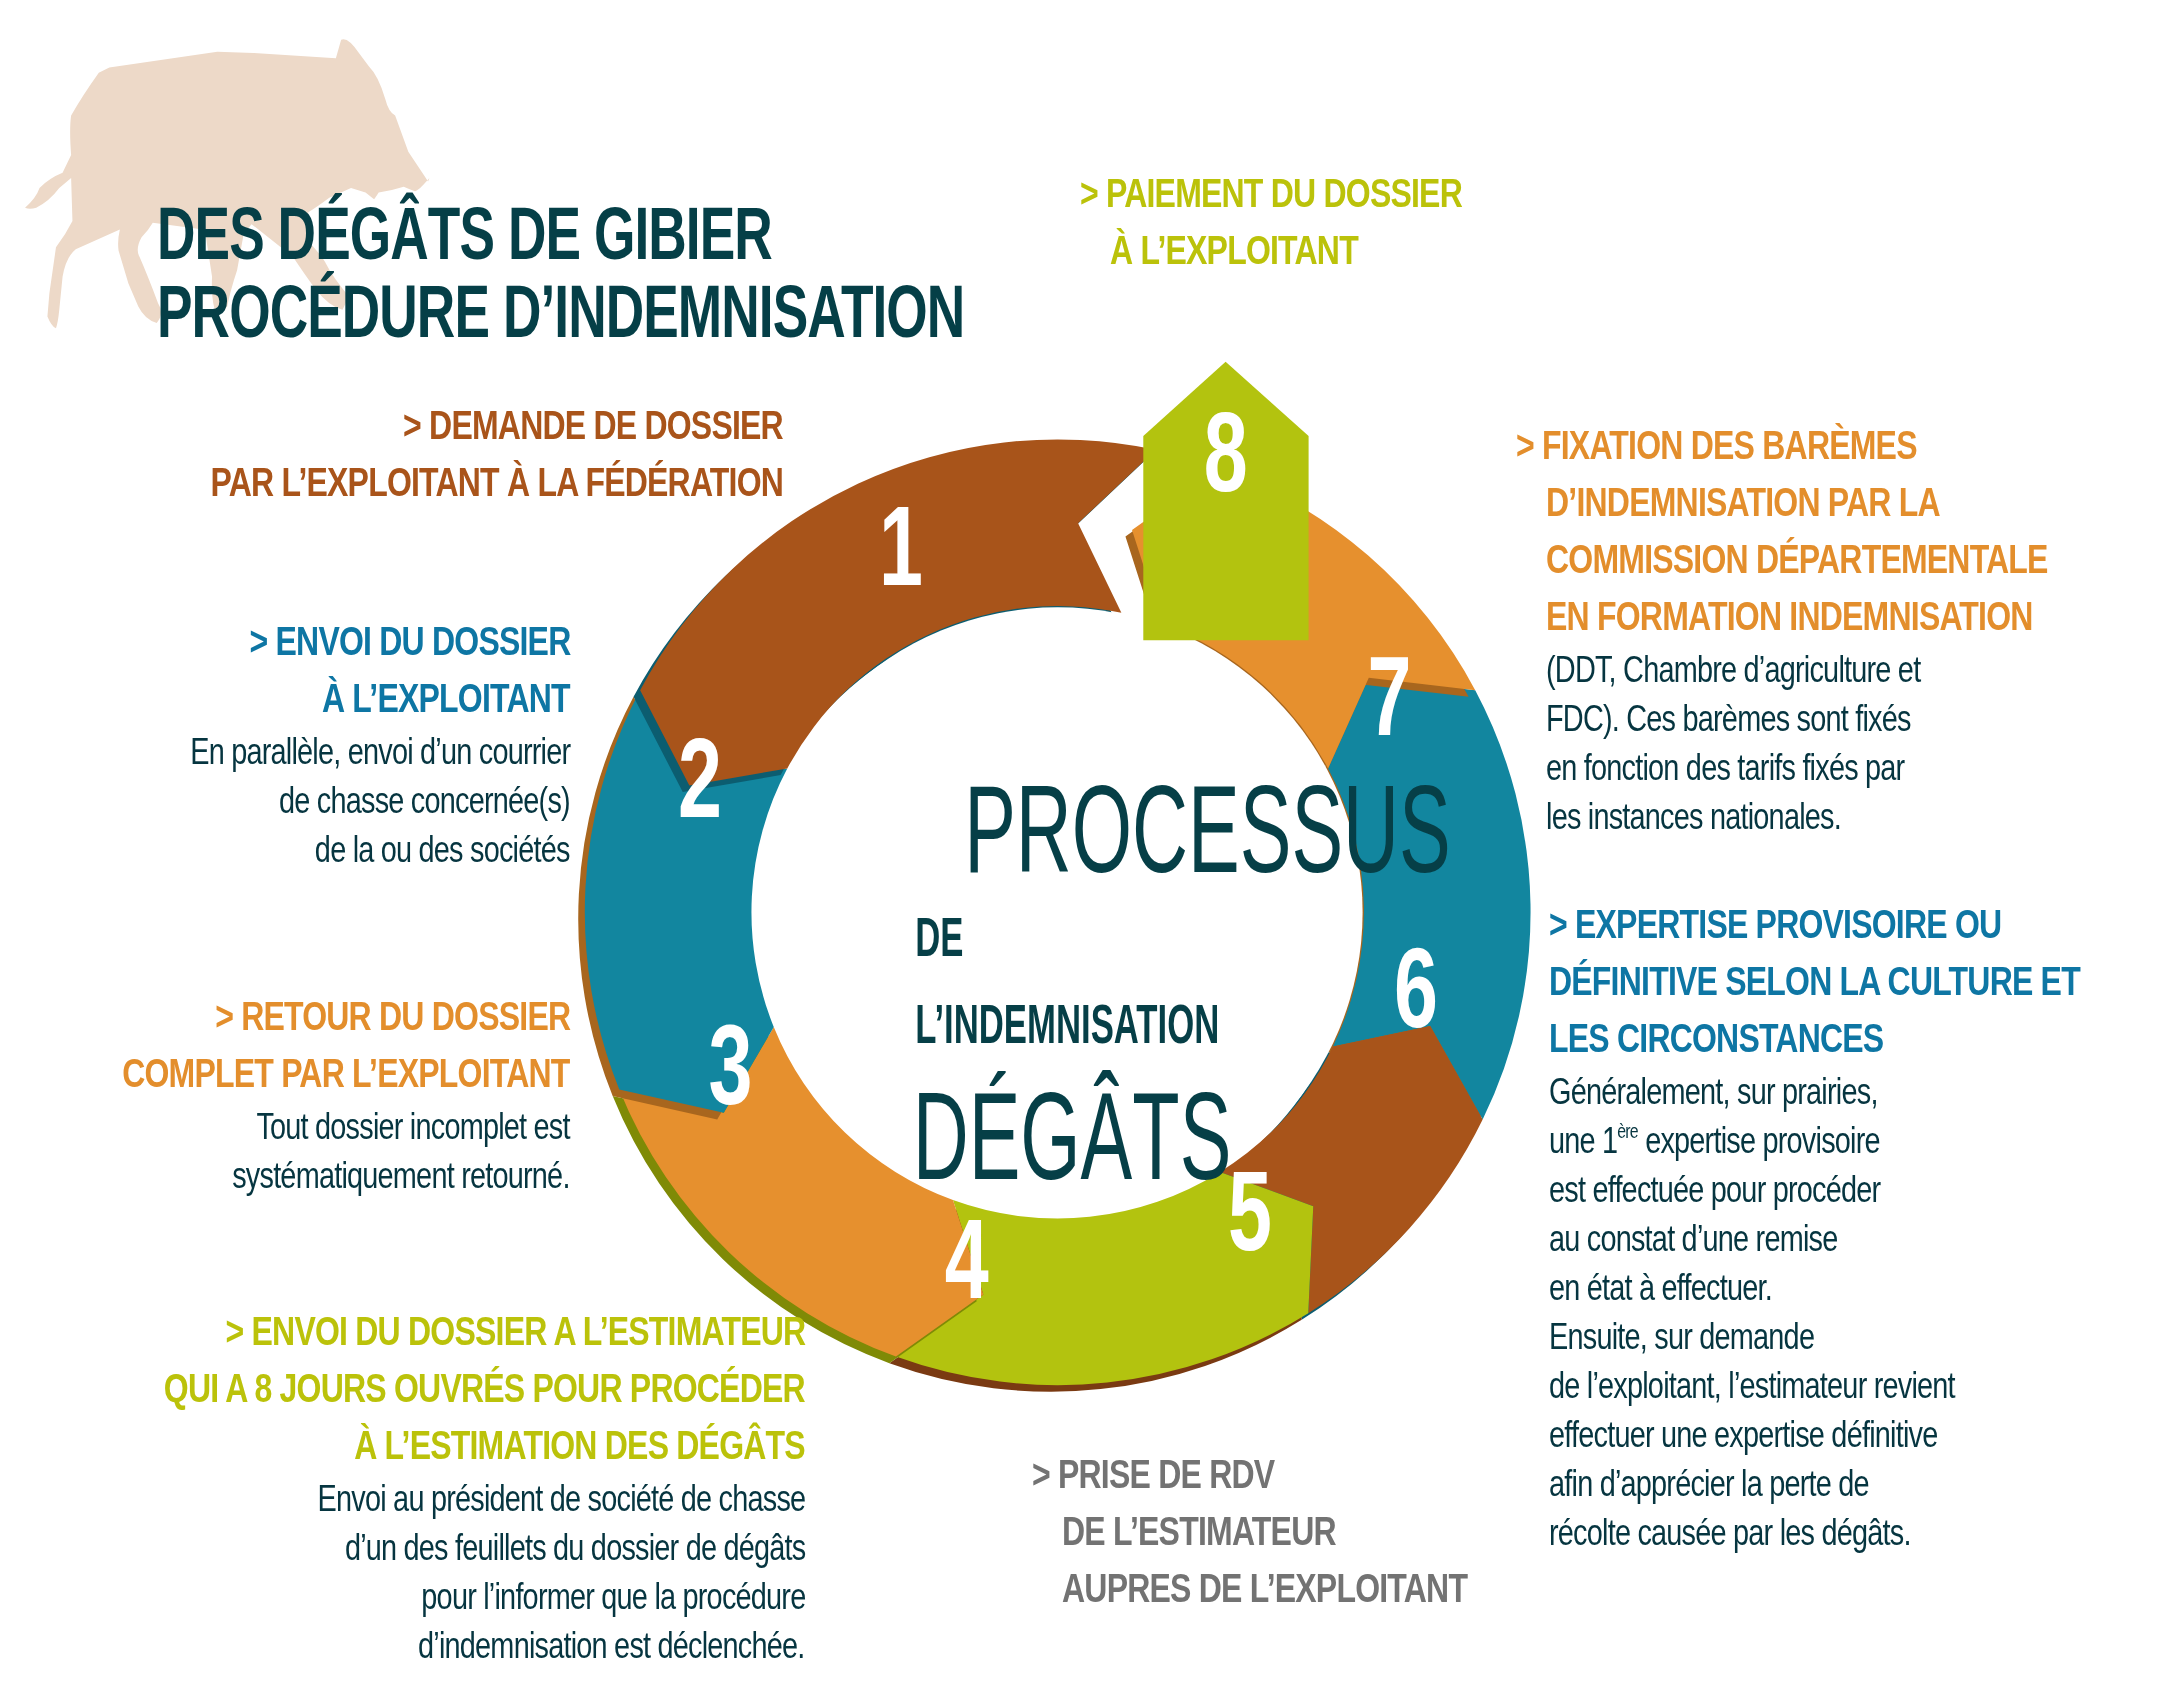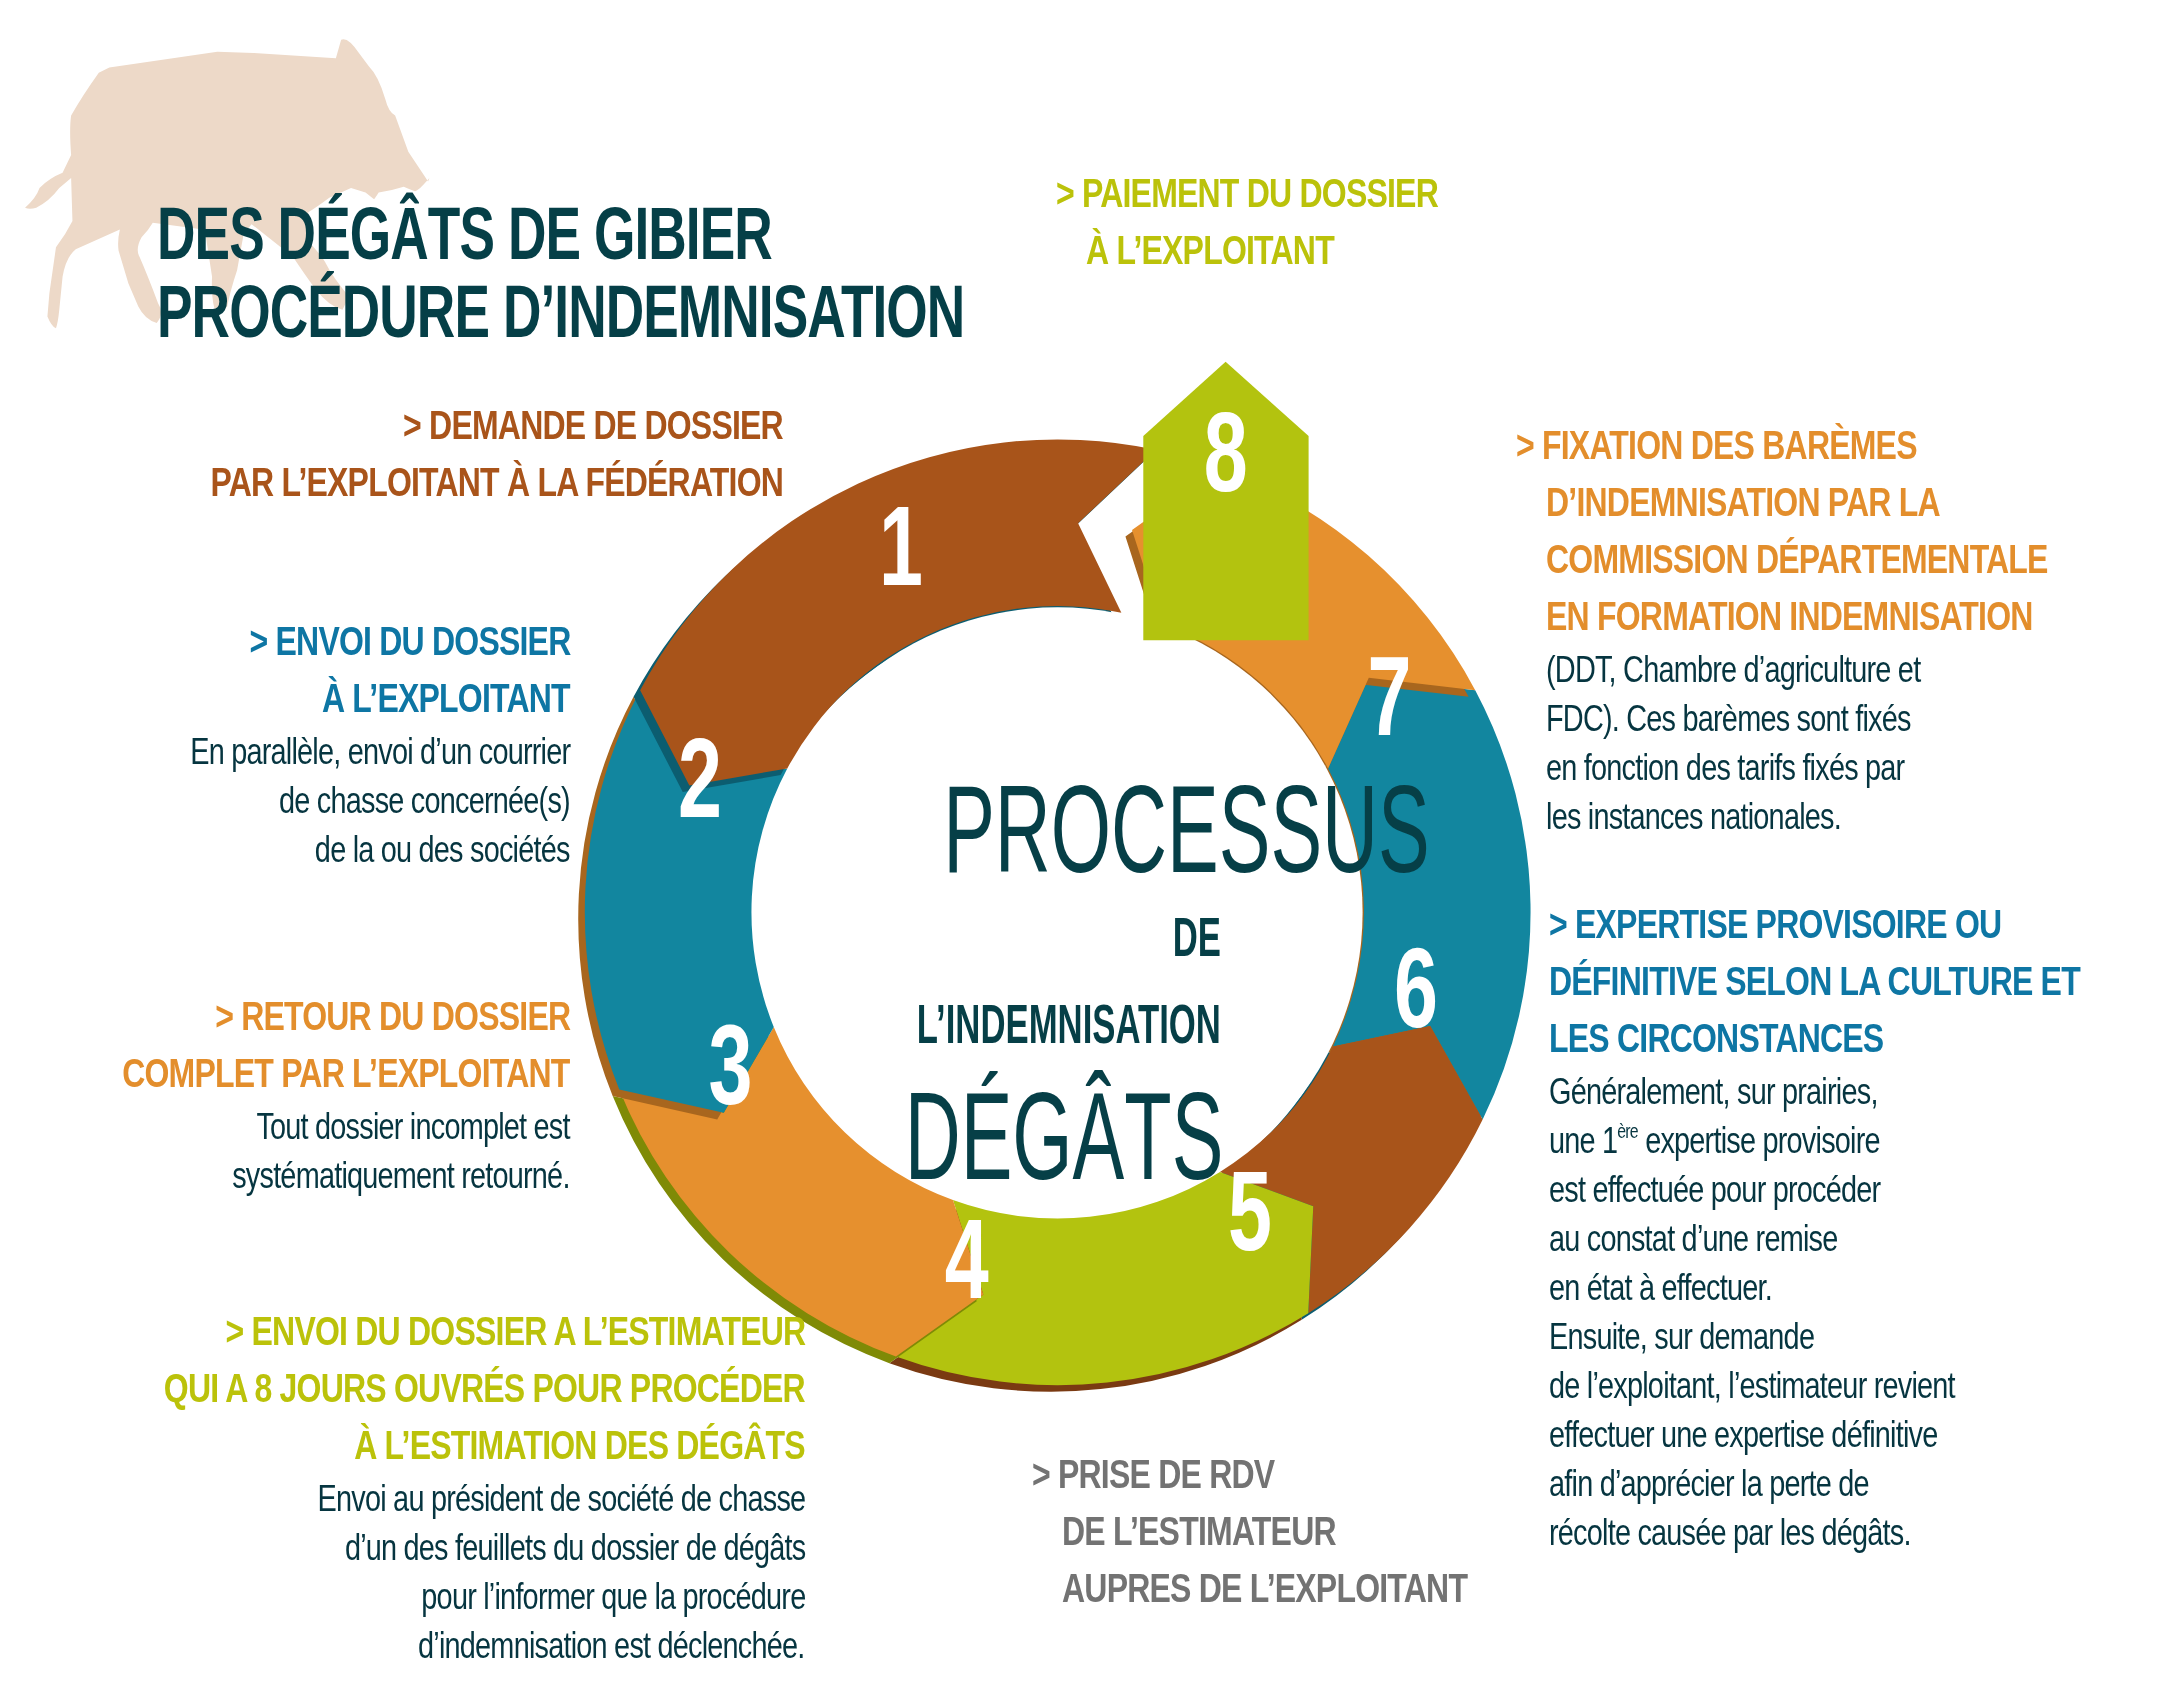--- a/index.html
+++ b/index.html
@@ -17,21 +17,21 @@
   .left .squeeze { transform-origin: 0% 50%; }
   sup { font-size: 0.55em; line-height: 0; vertical-align: 0.75em; }
 
   #title { left: 157px; top: 195px; color: #053F47; font-size: 74px; line-height: 78px;
            font-weight: 700; letter-spacing: -1.3px; }
   #title .squeeze { transform-origin: 0 50%; transform: scaleX(0.72); }
 
   #ring { position: absolute; left: 0; top: 0; width: 2172px; height: 1702px; }
   .num { font-family: "Liberation Sans", sans-serif; font-weight: 700; fill: #ffffff; }
 
-  #center-text { position: absolute; left: 794px; top: 764px; width: 527px; text-align: right; color: #063F47; }
+  #center-text { position: absolute; left: 815px; top: 764px; width: 527px; text-align: left; color: #063F47; }
   #center-text .c1 { font-size: 125px; line-height: 129px; font-weight: 400; }
   #center-text .c2 { font-size: 56px; line-height: 87px; font-weight: 700; }
   #center-text .c3 { font-size: 125px; line-height: 138px; font-weight: 400; }
   #center-text .squeeze { transform-origin: 50% 50%; transform: scaleX(0.62); }
 </style>
 </head>
 <body>
 
 <svg class="abs" style="left:0;top:0" width="461" height="343" viewBox="0 0 700 520">
   <path id="boar-path" d="M166,102 L330,78 L385,80 L510,88 L518,60 Q528,55 545,80 L560,100 Q575,115 585,150 Q590,170 600,175 L620,230 Q640,260 650,275 L652,270 Q635,290 630,290 Q620,286 613,283 L595,288 L575,292 Q570,300 568,302 L555,292 L533,285 L500,300 Q480,315 468,322 L472,370 Q490,390 495,400 Q505,420 530,450 L520,470 Q500,465 480,440 Q465,420 445,390 Q420,370 382,340 L370,355 L360,410 Q350,440 345,465 L330,480 Q320,460 322,420 L312,355 L300,347 L232,338 Q225,350 215,360 Q205,378 212,390 Q225,420 240,460 Q250,475 238,490 Q220,485 210,465 L195,430 L180,380 Q178,365 182,348 L115,378 Q100,390 95,420 L90,470 Q88,490 85,498 Q78,495 72,480 L75,445 L85,375 Q100,355 110,335 L108,270 L90,285 Q75,305 55,315 Q45,318 38,315 Q55,300 60,285 Q75,270 95,262 L108,235 Q105,195 108,175 Q125,145 150,110 Z" fill="#EDD9C8"></path>
@@ -156,17 +156,17 @@
     <span class="line" style="padding-left:30px"><span class="squeeze">EN FORMATION INDEMNISATION</span></span>
   </div>
   <div class="body-txt" style="padding-left:30px">
     <span class="line"><span class="squeeze">(DDT, Chambre d’agriculture et</span></span>
     <span class="line"><span class="squeeze">FDC). Ces barèmes sont fixés</span></span>
     <span class="line"><span class="squeeze">en fonction des tarifs fixés par</span></span>
     <span class="line"><span class="squeeze">les instances nationales.</span></span>
   </div>
 </div>
 
-<div class="abs head left" style="left:1056px; top:165px; color:#BBC20A;">
+<div class="abs head left" style="left:1080px; top:165px; color:#BBC20A;">
   <span class="line"><span class="squeeze">&gt; PAIEMENT DU DOSSIER</span></span>
   <span class="line" style="padding-left:30px"><span class="squeeze">À L’EXPLOITANT</span></span>
 </div>
 
 
 </body></html>

